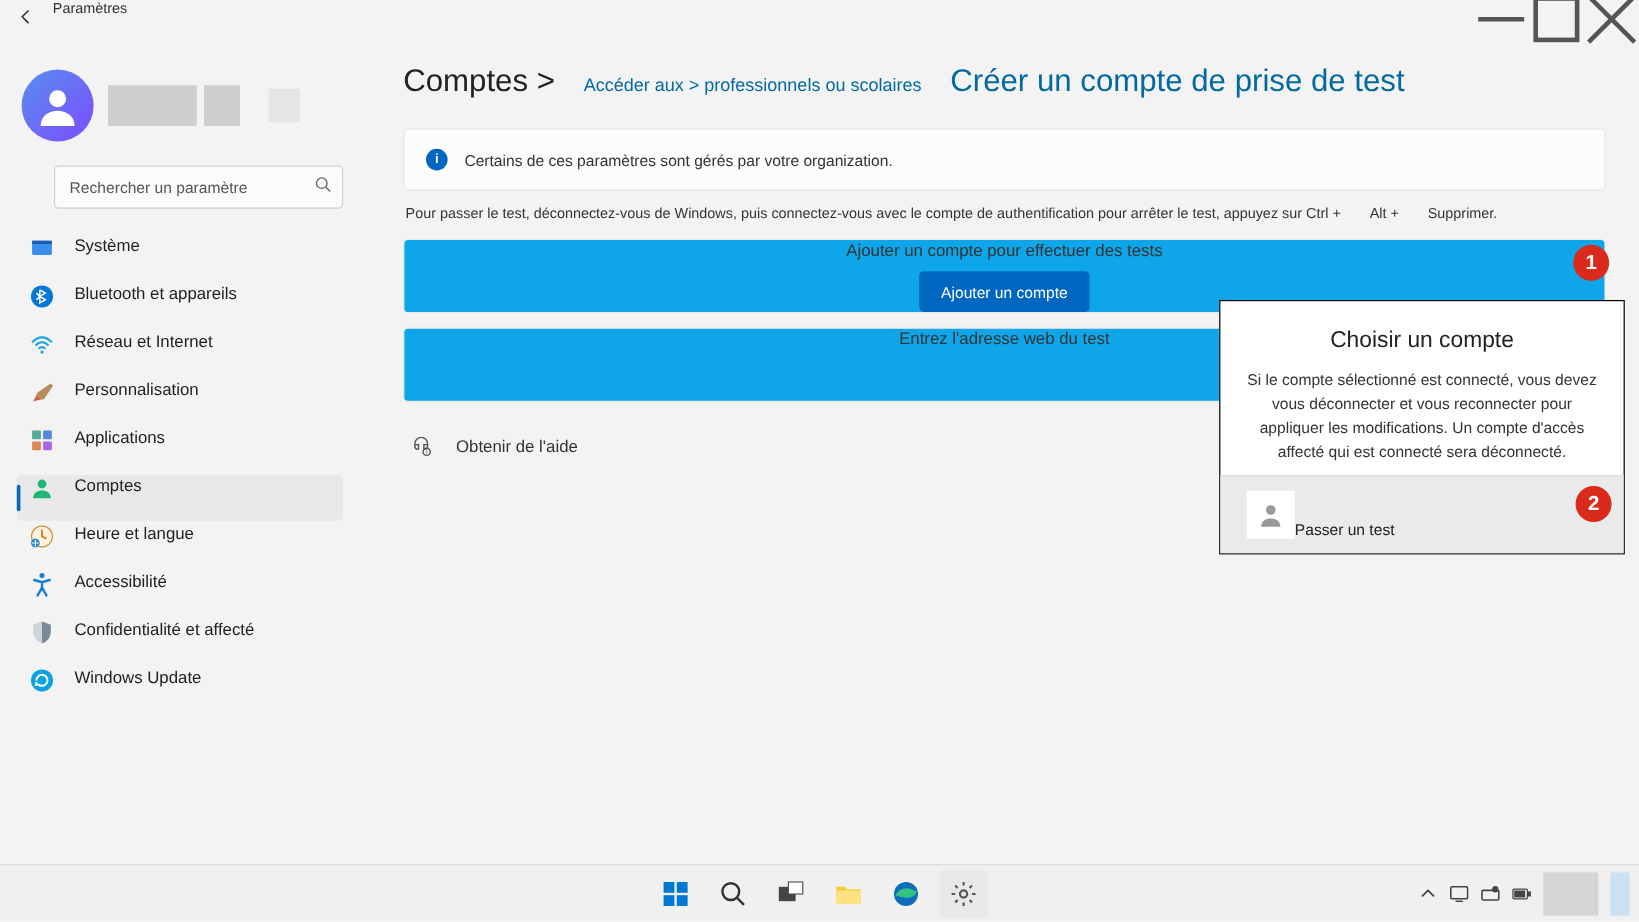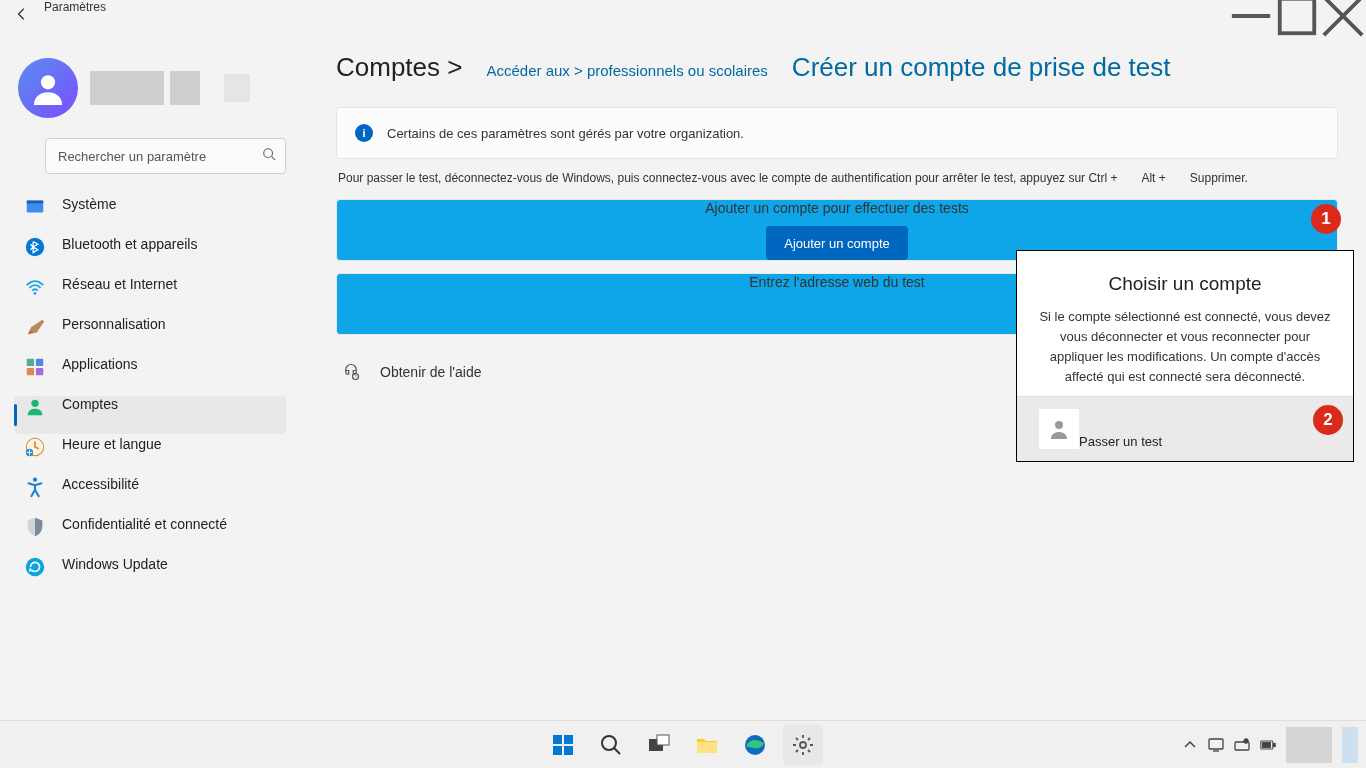--- a/index.html
+++ b/index.html
@@ -221,21 +221,21 @@
             </span>
           <span>Accessibilité</span>
         </div>
         <div class="nav-item">
           <span class="nav-icon">
               <svg viewBox="0 0 24 24">
                 <path d="M12 2 L20 5 V11 c0 6-4 10-8 11 c-4-1-8-5-8-11 V5 Z" fill="#cfd4d9"></path>
                 <path d="M12 2 L20 5 V11 c0 6-4 10-8 11 V2" fill="#7a8a9a"></path>
               </svg>
             </span>
-          <span>Confidentialité et connecté</span>
+          <span>Confidentialité et affecté</span>
         </div>
         <div class="nav-item">
           <span class="nav-icon">
               <svg viewBox="0 0 24 24">
                 <circle cx="12" cy="12" r="10" fill="#0aa3e0"></circle>
                 <path d="M7 12 a5 5 0 1 1 1.5 3.5 M8.5 15.5 l-2 0.5 l0.5-2.5" stroke="#fff" stroke-width="1.8" fill="none"></path>
               </svg>
             </span>
           <span>Windows Update</span>
         </div>

